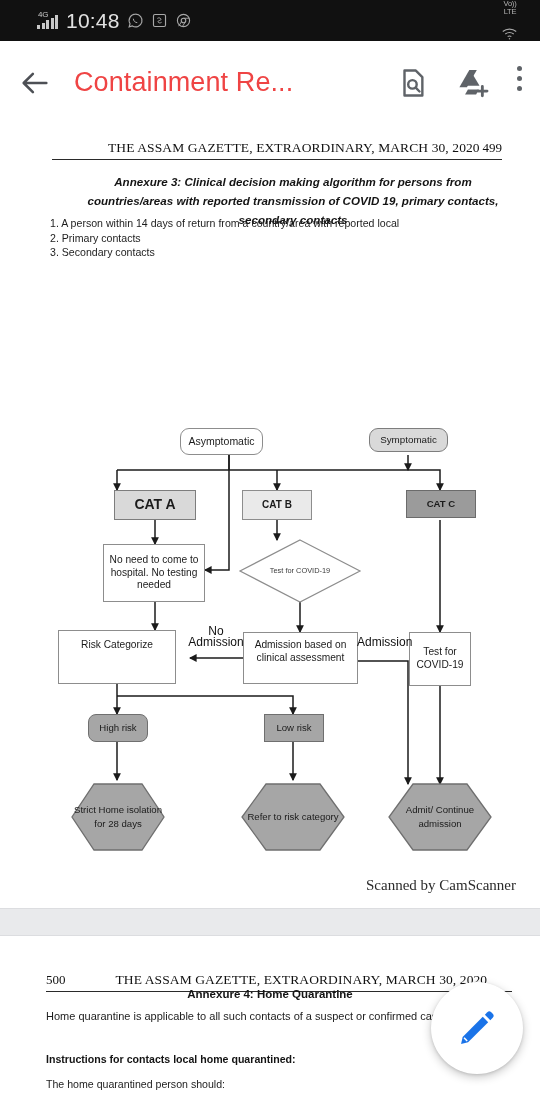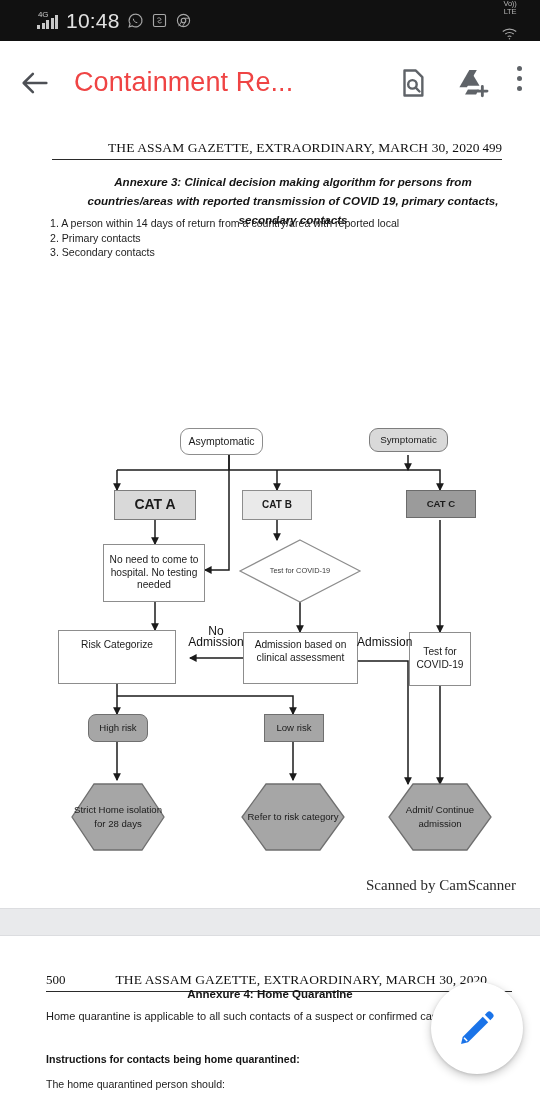--- a/index.html
+++ b/index.html
@@ -375,21 +375,21 @@
 
     <div class="page-gap"></div>
 
     <div class="page" id="page2">
       <div class="gz-head left" style="left:46px; right:28px; top:36px;">
         <span class="gz-pg">500</span>
         <span class="gz-title">THE ASSAM GAZETTE, EXTRAORDINARY,  MARCH  30,  2020</span>
       </div>
       <div class="p2-annex">Annexure 4: Home Quarantine</div>
       <div class="p2-line">Home quarantine is applicable to all such contacts of a suspect or confirmed case</div>
-      <div class="p2-sub">Instructions for contacts being home quarantined:</div>
+      <div class="p2-sub">Instructions for contacts local home quarantined:</div>
       <div class="p2-sub2">The home quarantined person should:</div>
     </div>
   </div>
 
   <div id="fab">
     <svg viewBox="0 0 24 24">
       <path d="M3.8 17.1 15.3 5.6l3.1 3.1L6.9 20.2l-4 .9z" fill="#1a73e8"></path>
       <path d="M16.5 4.4 17.9 3a1.6 1.6 0 0 1 2.2 0l.9.9a1.6 1.6 0 0 1 0 2.2l-1.4 1.4z" fill="#1a73e8"></path>
       <path d="M4.6 17.6 6.4 19.4" stroke="#ffffff" stroke-width=".9"></path>
     </svg>

